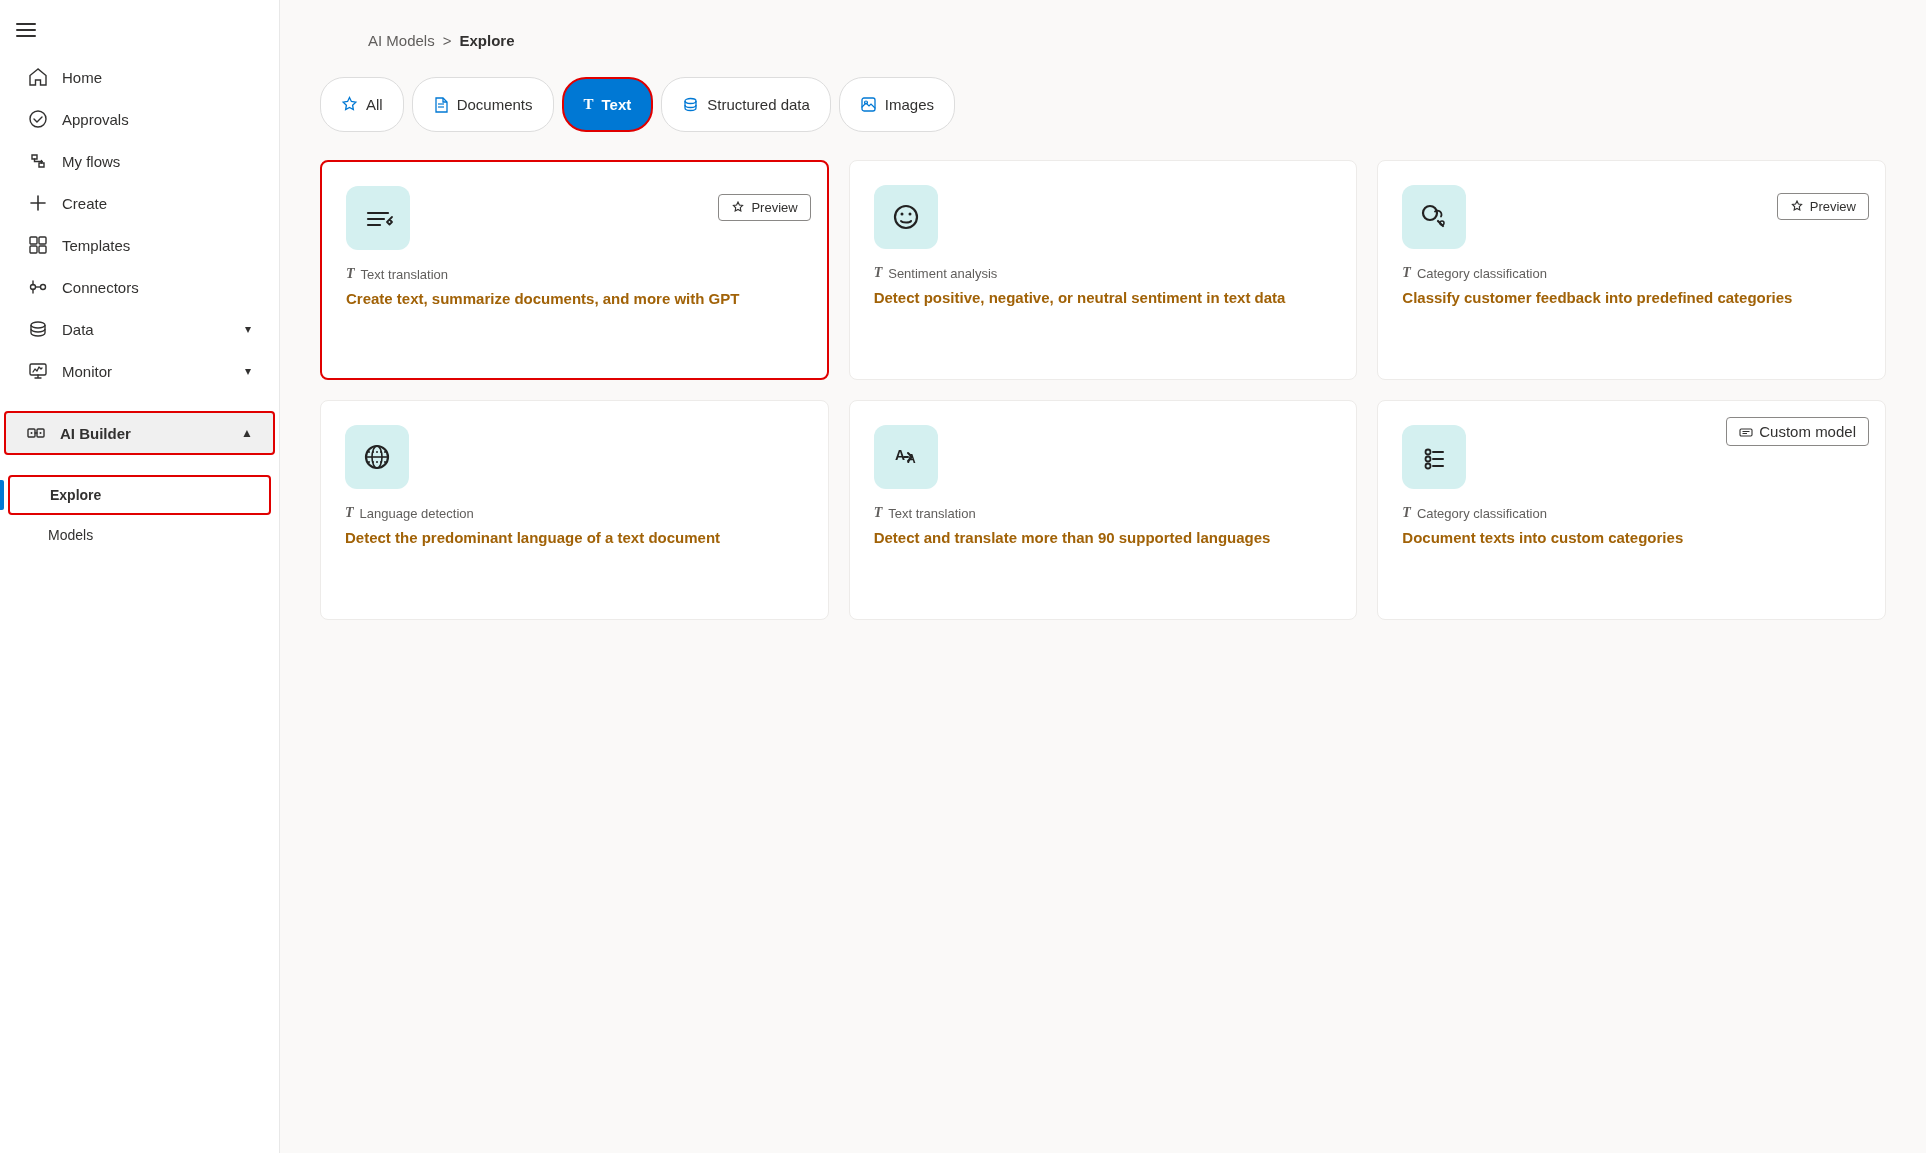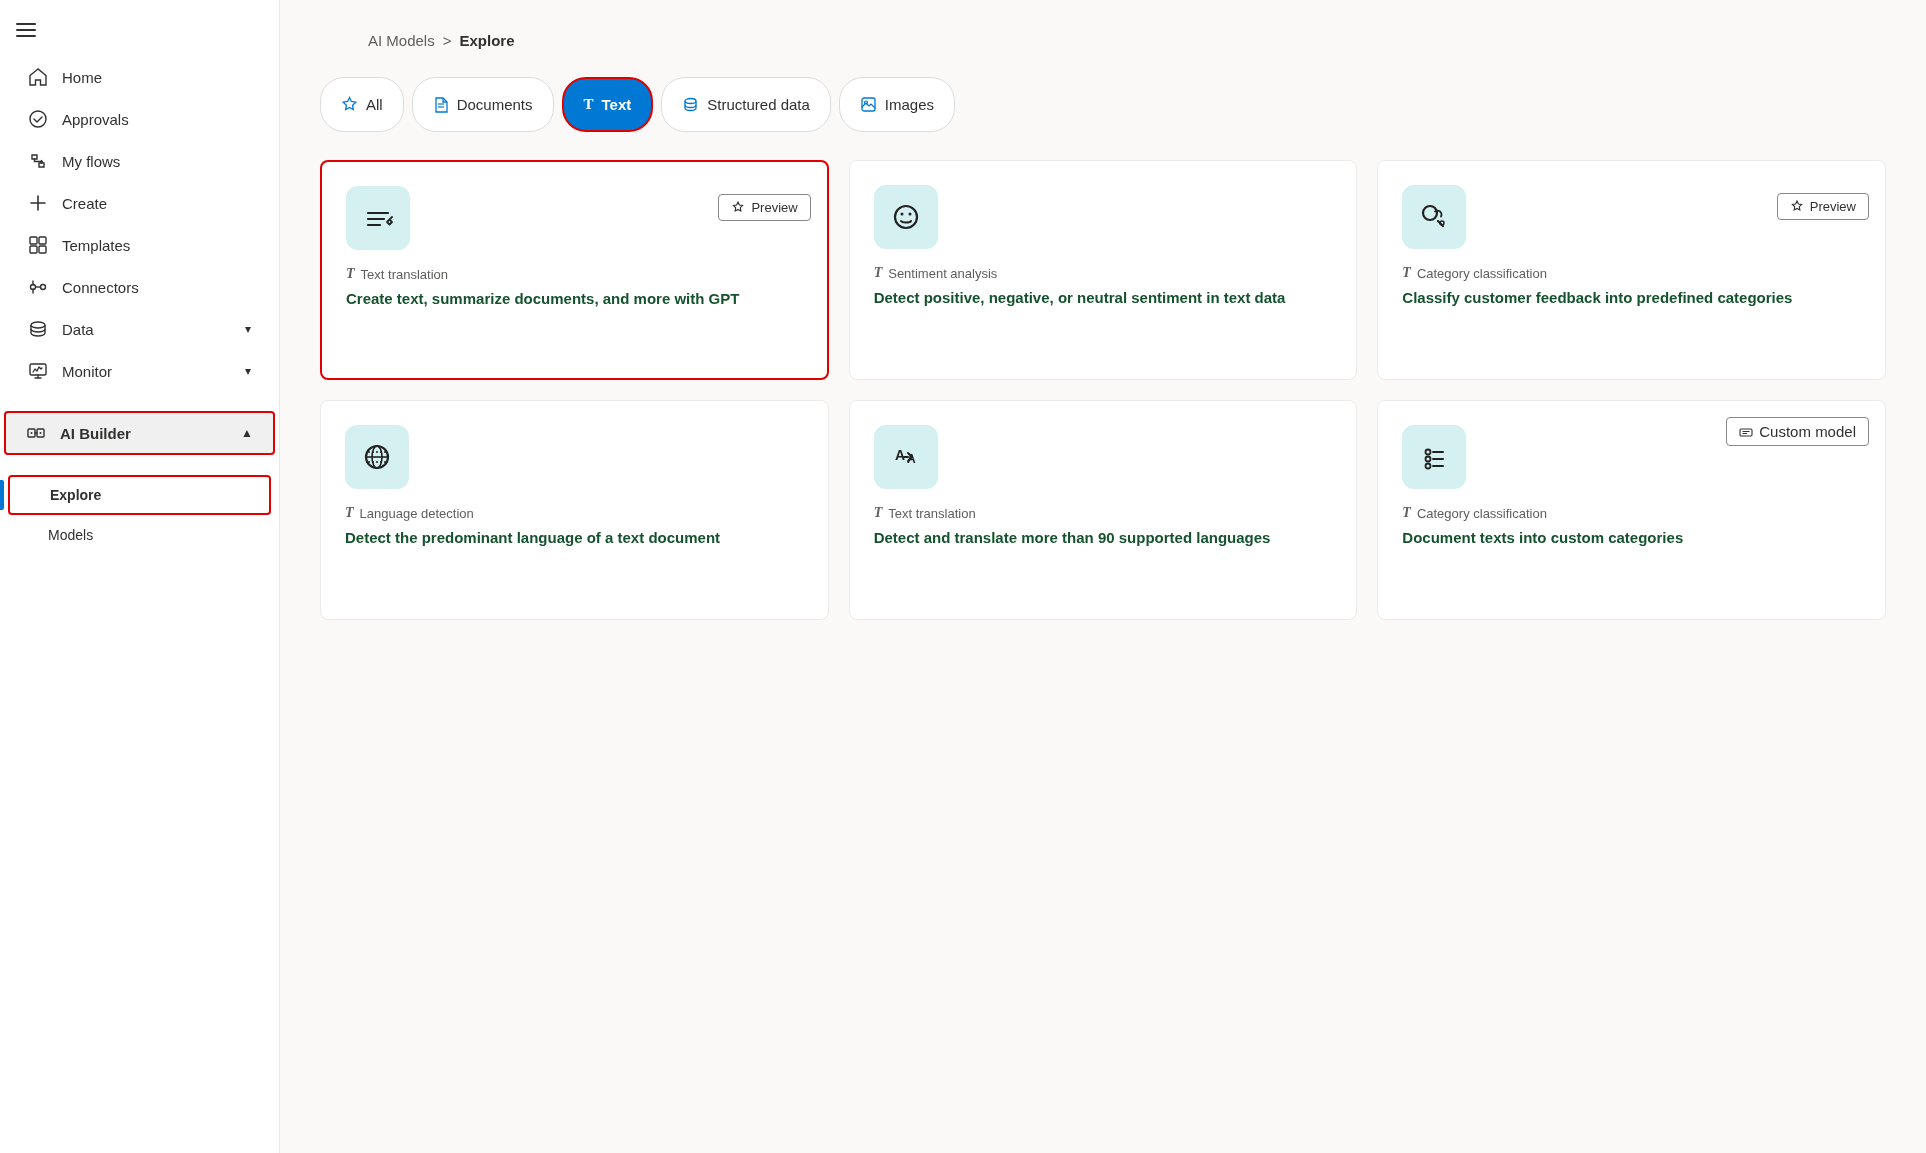--- a/index.html
+++ b/index.html
@@ -184,21 +184,21 @@
       display: flex;
       align-items: center;
       gap: 6px;
       font-size: 13px;
       color: #605e5c;
       margin-bottom: 6px;
     }
     .card-desc {
       font-size: 15px;
       font-weight: 600;
-      color: #14532d;
+      color: #a16207;
       line-height: 1.4;
     }
 
     
     svg { display: block; }
   </style>
 </head>
 <body>
 
 <nav class="sidebar">

